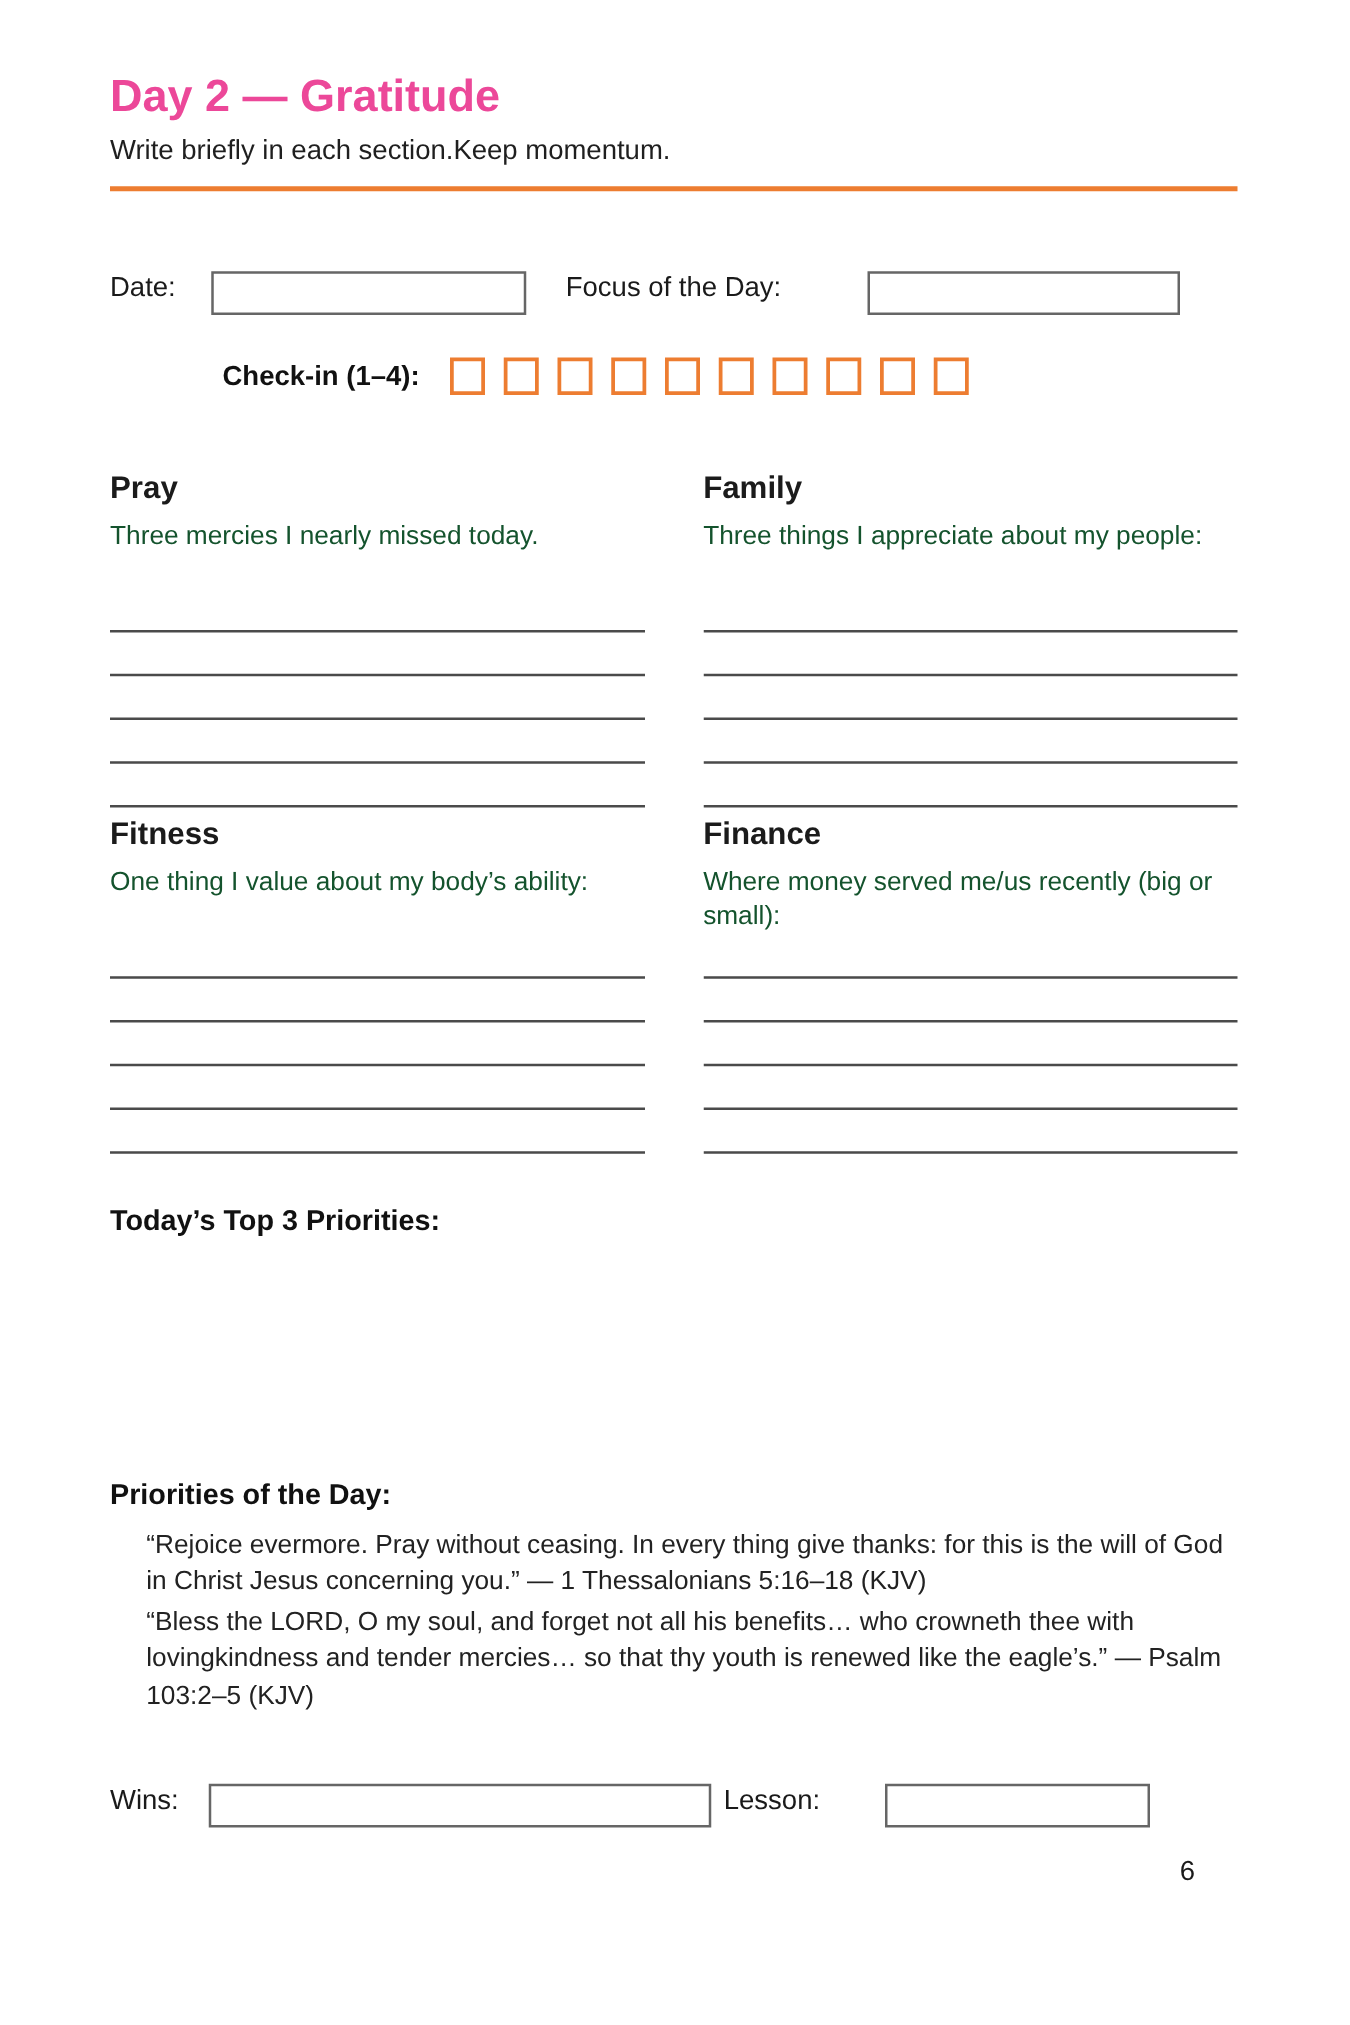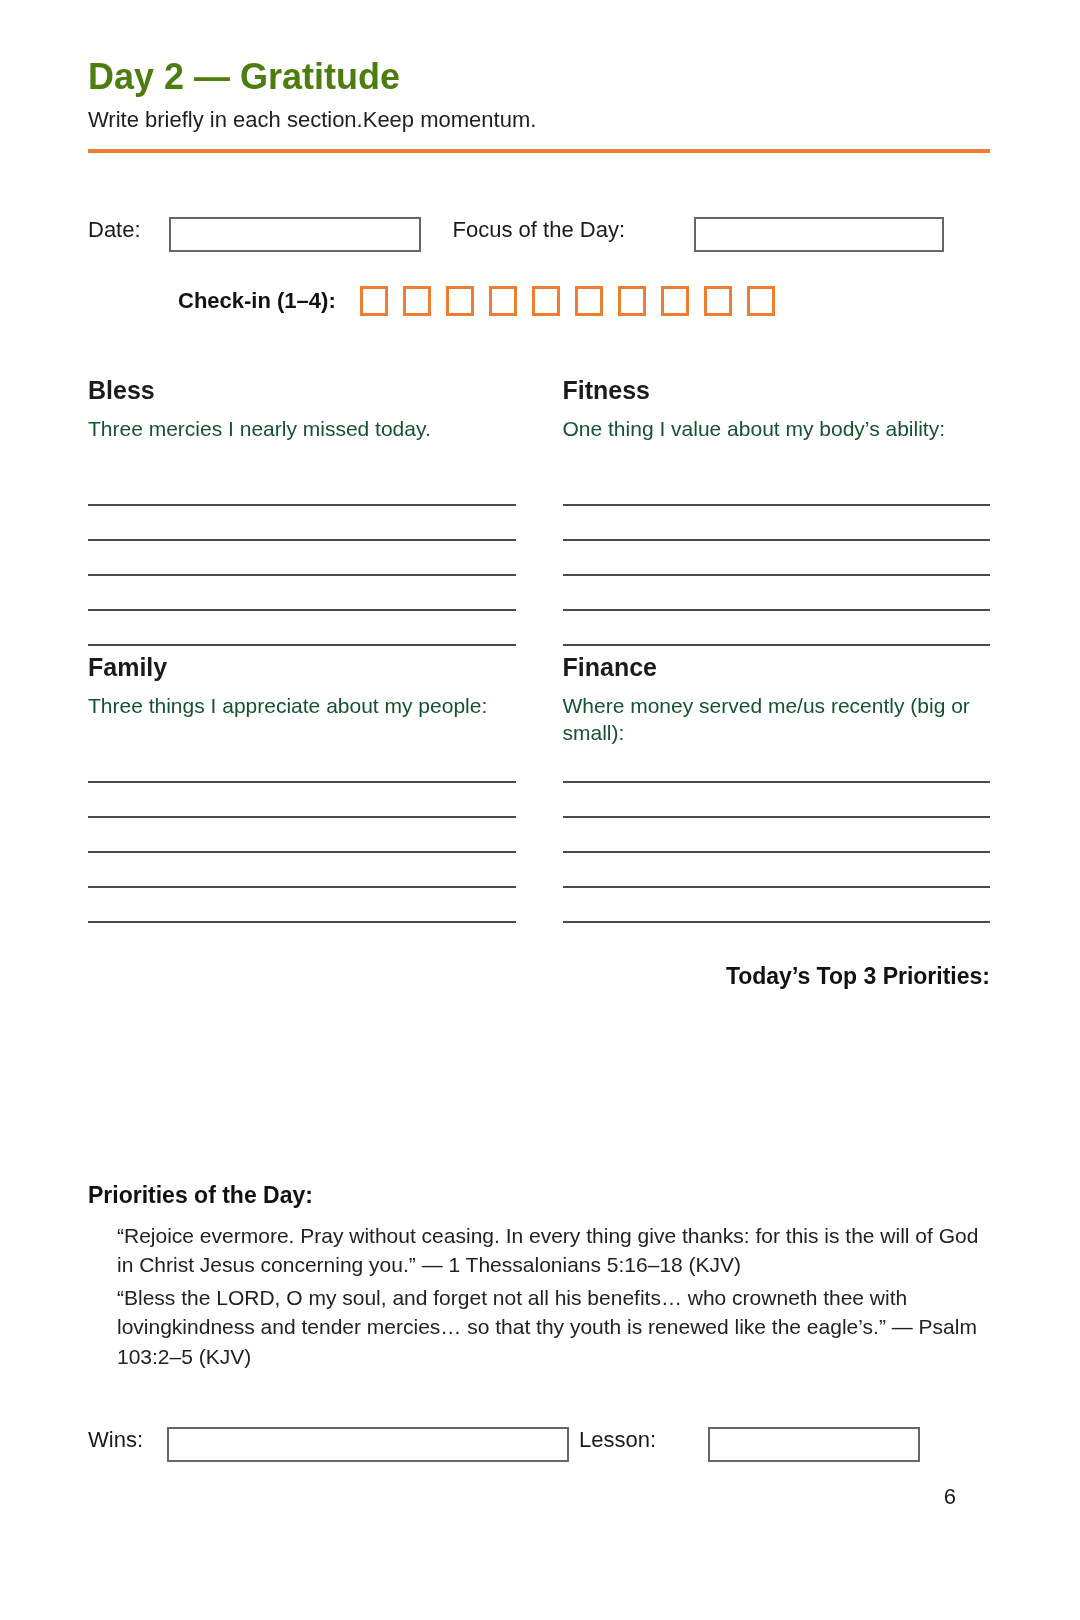--- a/index.html
+++ b/index.html
@@ -7,21 +7,21 @@
   html, body { background: #ffffff; }
   body {
     width: 1080px; height: 1620px;
     font-family: "Liberation Sans", sans-serif;
     color: #1a1a1a;
     overflow: hidden;
   }
   .page { padding: 0 90px 0 88px; position: relative; height: 100%; }
 
   
-  .title { margin-top: 56px; font-size: 36px; font-weight: bold; color: #4d7c0f; letter-spacing: 0; }
+  .title { margin-top: 56px; font-size: 36px; font-weight: bold; color: #ec4899; letter-spacing: 0; }
   .subtitle { margin-top: 9px; font-size: 22px; color: #1f1f1f; }
   .divider { margin-top: 16px; height: 4px; background: #ED7D31; border: none; }
 
   
   .field-row { display: flex; }
   .date-row { margin-top: 64px; }
   .field-label { font-size: 22px; color: #1a1a1a; white-space: nowrap; }
   .input-box { display: inline-block; height: 35px; border: 2px solid #666; background: #fff; }
   .date-box  { width: 252px; margin-left: 28px; }
   .focus-label { margin-left: 32px; }
@@ -42,21 +42,21 @@
     column-gap: 47px;
     row-gap: 7px;
   }
   .section { height: 270px; display: flex; flex-direction: column; }
   .section-title { font-size: 25px; font-weight: bold; color: #1b1b1b; }
   .section-prompt { margin-top: 10px; font-size: 21px; line-height: 1.3; color: #14532d; }
   .write-lines { margin-top: auto; }
   .write-line { height: 35px; border-bottom: 2px solid #4a4a4a; }
 
   
-  .priorities-heading { margin-top: 40px; font-size: 23px; font-weight: bold; color: #111; text-align: right; }
+  .priorities-heading { margin-top: 40px; font-size: 23px; font-weight: bold; color: #111; }
   .priorities-space { height: 192px; }
 
   
   .scripture-heading { font-size: 23px; font-weight: bold; color: #111; }
   .scripture-quotes { margin-top: 12px; margin-left: 8px; }
   .scripture-quote { font-size: 21px; line-height: 1.4; color: #222; margin-left: 21px; }
   .scripture-quote + .scripture-quote { margin-top: 3px; }
 
   
   .wins-row { margin-top: 56px; }
@@ -95,46 +95,46 @@
       <span class="checkin-box"></span>
       <span class="checkin-box"></span>
       <span class="checkin-box"></span>
       <span class="checkin-box"></span>
     </span>
   </div>
 
   <div class="sections-grid">
 
     <div class="section">
-      <h2 class="section-title">Bless</h2>
+      <h2 class="section-title">Pray</h2>
       <p class="section-prompt">Three mercies I nearly missed today.</p>
+      <div class="write-lines">
+        <div class="write-line"></div>
+        <div class="write-line"></div>
+        <div class="write-line"></div>
+        <div class="write-line"></div>
+        <div class="write-line"></div>
+      </div>
+    </div>
+
+    <div class="section">
+      <h2 class="section-title">Family</h2>
+      <p class="section-prompt">Three things I appreciate about my people:</p>
       <div class="write-lines">
         <div class="write-line"></div>
         <div class="write-line"></div>
         <div class="write-line"></div>
         <div class="write-line"></div>
         <div class="write-line"></div>
       </div>
     </div>
 
     <div class="section">
       <h2 class="section-title">Fitness</h2>
       <p class="section-prompt">One thing I value about my body’s ability:</p>
-      <div class="write-lines">
-        <div class="write-line"></div>
-        <div class="write-line"></div>
-        <div class="write-line"></div>
-        <div class="write-line"></div>
-        <div class="write-line"></div>
-      </div>
-    </div>
-
-    <div class="section">
-      <h2 class="section-title">Family</h2>
-      <p class="section-prompt">Three things I appreciate about my people:</p>
       <div class="write-lines">
         <div class="write-line"></div>
         <div class="write-line"></div>
         <div class="write-line"></div>
         <div class="write-line"></div>
         <div class="write-line"></div>
       </div>
     </div>
 
     <div class="section">

